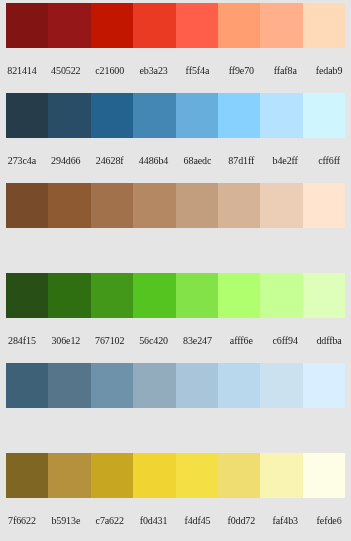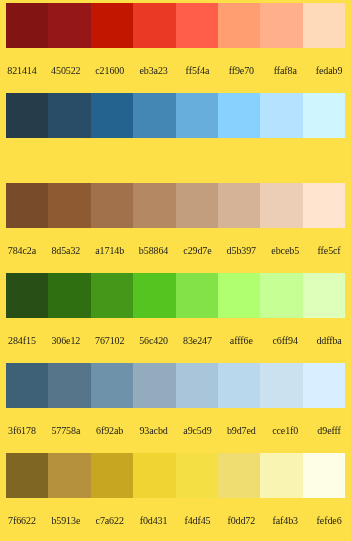--- a/index.html
+++ b/index.html
@@ -9,21 +9,21 @@
   }
   body {
     width: 351px;
     height: 541px;
     font-family: "Liberation Serif", "DejaVu Serif", serif;
     overflow: hidden;
   }
   #palette-sheet {
     width: 351px;
     height: 541px;
-    background: #fde047;
+    background: #e5e5e5;
     display: flex;
     flex-direction: column;
     padding-top: 3px;
     box-sizing: border-box;
   }
   .palette-row {
     width: 351px;
     height: 90px;
     display: flex;
     flex-direction: column;
@@ -89,41 +89,41 @@
       <div class="swatch-strip">
         <div class="swatch" title="273c4a" style="background-color: rgb(39, 60, 74);"></div>
         <div class="swatch" title="294d66" style="background-color: rgb(41, 77, 102);"></div>
         <div class="swatch" title="24628f" style="background-color: rgb(36, 98, 143);"></div>
         <div class="swatch" title="4486b4" style="background-color: rgb(68, 134, 180);"></div>
         <div class="swatch" title="68aedc" style="background-color: rgb(104, 174, 220);"></div>
         <div class="swatch" title="87d1ff" style="background-color: rgb(135, 209, 255);"></div>
         <div class="swatch" title="b4e2ff" style="background-color: rgb(180, 226, 255);"></div>
         <div class="swatch" title="cff6ff" style="background-color: rgb(207, 246, 255);"></div>
       </div>
+      <div class="label-strip">
+        <div class="swatch-label">273c4a</div>
+        <div class="swatch-label">294d66</div>
+        <div class="swatch-label">24628f</div>
+        <div class="swatch-label">4486b4</div>
+        <div class="swatch-label">68aedc</div>
+        <div class="swatch-label">87d1ff</div>
+        <div class="swatch-label">b4e2ff</div>
+        <div class="swatch-label">cff6ff</div>
+      </div>
     </div>
     <div class="palette-row">
       <div class="swatch-strip">
         <div class="swatch" title="784c2a" style="background-color: rgb(120, 76, 42);"></div>
         <div class="swatch" title="8d5a32" style="background-color: rgb(141, 90, 50);"></div>
         <div class="swatch" title="a1714b" style="background-color: rgb(161, 113, 75);"></div>
         <div class="swatch" title="b58864" style="background-color: rgb(181, 136, 100);"></div>
         <div class="swatch" title="c29d7e" style="background-color: rgb(194, 157, 126);"></div>
         <div class="swatch" title="d5b397" style="background-color: rgb(213, 179, 151);"></div>
         <div class="swatch" title="ebceb5" style="background-color: rgb(235, 206, 181);"></div>
         <div class="swatch" title="ffe5cf" style="background-color: rgb(255, 229, 207);"></div>
-      </div>
-      <div class="label-strip">
-        <div class="swatch-label">784c2a</div>
-        <div class="swatch-label">8d5a32</div>
-        <div class="swatch-label">a1714b</div>
-        <div class="swatch-label">b58864</div>
-        <div class="swatch-label">c29d7e</div>
-        <div class="swatch-label">d5b397</div>
-        <div class="swatch-label">ebceb5</div>
-        <div class="swatch-label">ffe5cf</div>
       </div>
     </div>
     <div class="palette-row">
       <div class="swatch-strip">
         <div class="swatch" title="284f15" style="background-color: rgb(40, 79, 21);"></div>
         <div class="swatch" title="306e12" style="background-color: rgb(48, 110, 18);"></div>
         <div class="swatch" title="439819" style="background-color: rgb(67, 152, 25);"></div>
         <div class="swatch" title="56c420" style="background-color: rgb(86, 196, 32);"></div>
         <div class="swatch" title="83e247" style="background-color: rgb(131, 226, 71);"></div>
         <div class="swatch" title="afff6e" style="background-color: rgb(175, 255, 110);"></div>
@@ -145,30 +145,20 @@
       <div class="swatch-strip">
         <div class="swatch" title="3f6178" style="background-color: rgb(63, 97, 120);"></div>
         <div class="swatch" title="57758a" style="background-color: rgb(87, 117, 138);"></div>
         <div class="swatch" title="6f92ab" style="background-color: rgb(111, 146, 171);"></div>
         <div class="swatch" title="93acbd" style="background-color: rgb(147, 172, 189);"></div>
         <div class="swatch" title="a9c5d9" style="background-color: rgb(169, 197, 217);"></div>
         <div class="swatch" title="b9d7ed" style="background-color: rgb(185, 215, 237);"></div>
         <div class="swatch" title="cce1f0" style="background-color: rgb(204, 225, 240);"></div>
         <div class="swatch" title="d9efff" style="background-color: rgb(217, 239, 255);"></div>
       </div>
-      <div class="label-strip">
-        <div class="swatch-label">3f6178</div>
-        <div class="swatch-label">57758a</div>
-        <div class="swatch-label">6f92ab</div>
-        <div class="swatch-label">93acbd</div>
-        <div class="swatch-label">a9c5d9</div>
-        <div class="swatch-label">b9d7ed</div>
-        <div class="swatch-label">cce1f0</div>
-        <div class="swatch-label">d9efff</div>
-      </div>
     </div>
     <div class="palette-row">
       <div class="swatch-strip">
         <div class="swatch" title="7f6622" style="background-color: rgb(127, 102, 34);"></div>
         <div class="swatch" title="b5913e" style="background-color: rgb(181, 145, 62);"></div>
         <div class="swatch" title="c7a622" style="background-color: rgb(199, 166, 34);"></div>
         <div class="swatch" title="f0d431" style="background-color: rgb(240, 212, 49);"></div>
         <div class="swatch" title="f4df45" style="background-color: rgb(244, 223, 69);"></div>
         <div class="swatch" title="f0dd72" style="background-color: rgb(240, 221, 114);"></div>
         <div class="swatch" title="faf4b3" style="background-color: rgb(250, 244, 179);"></div>

